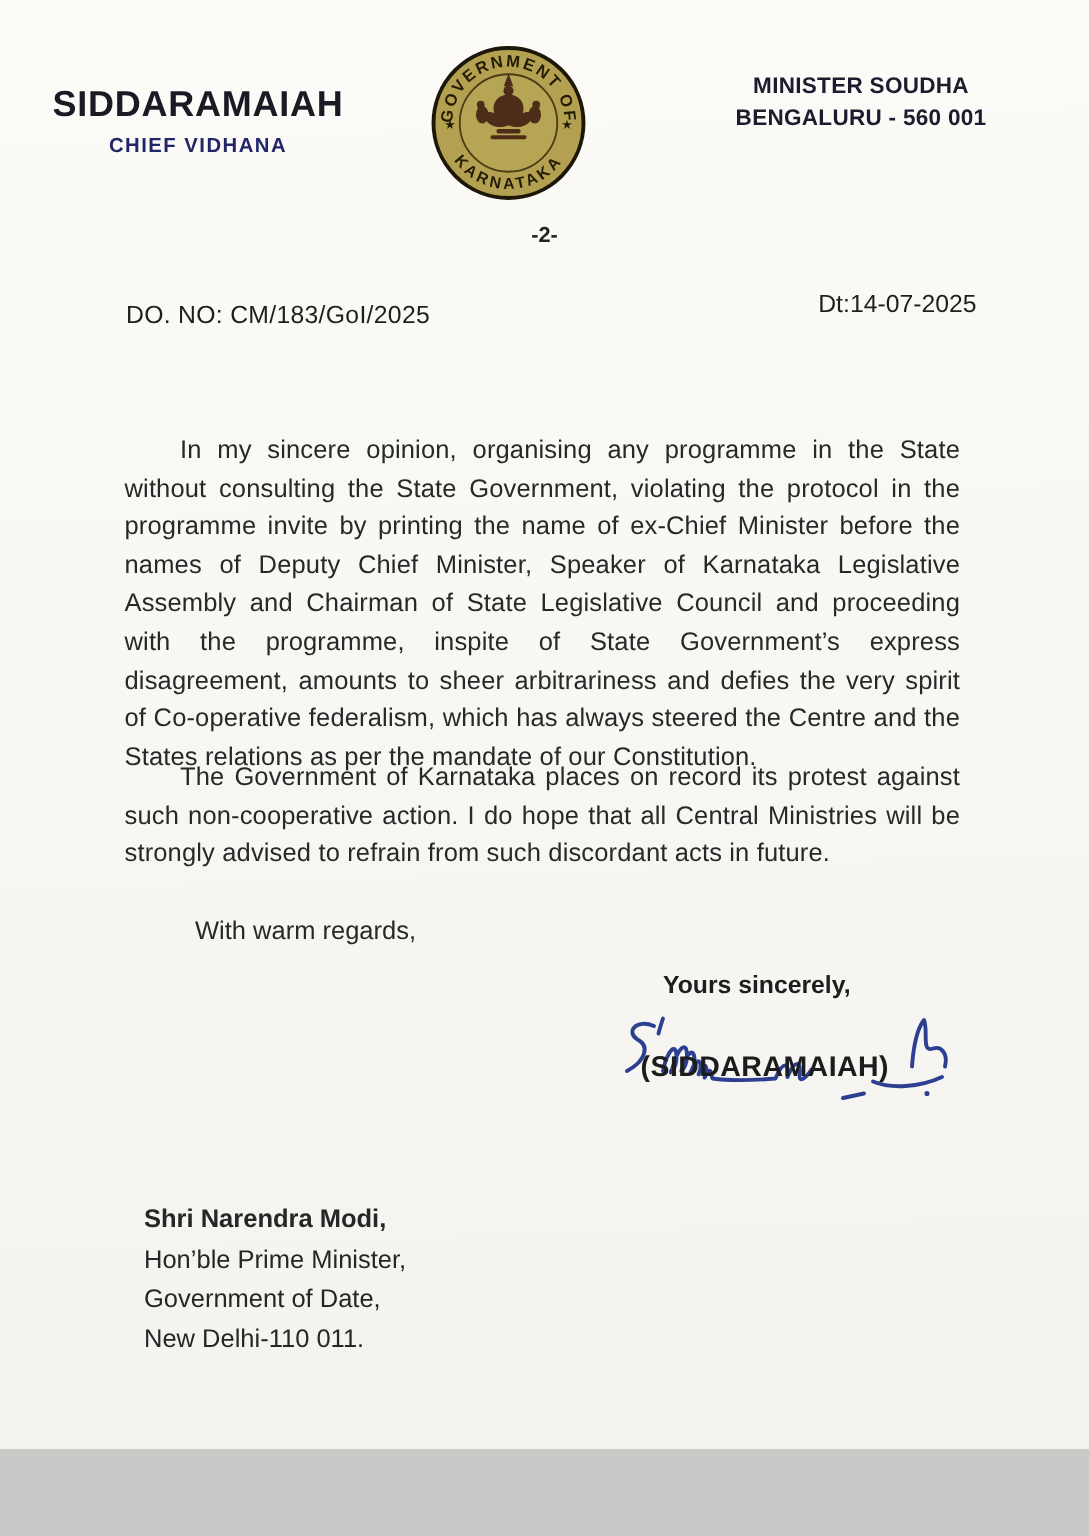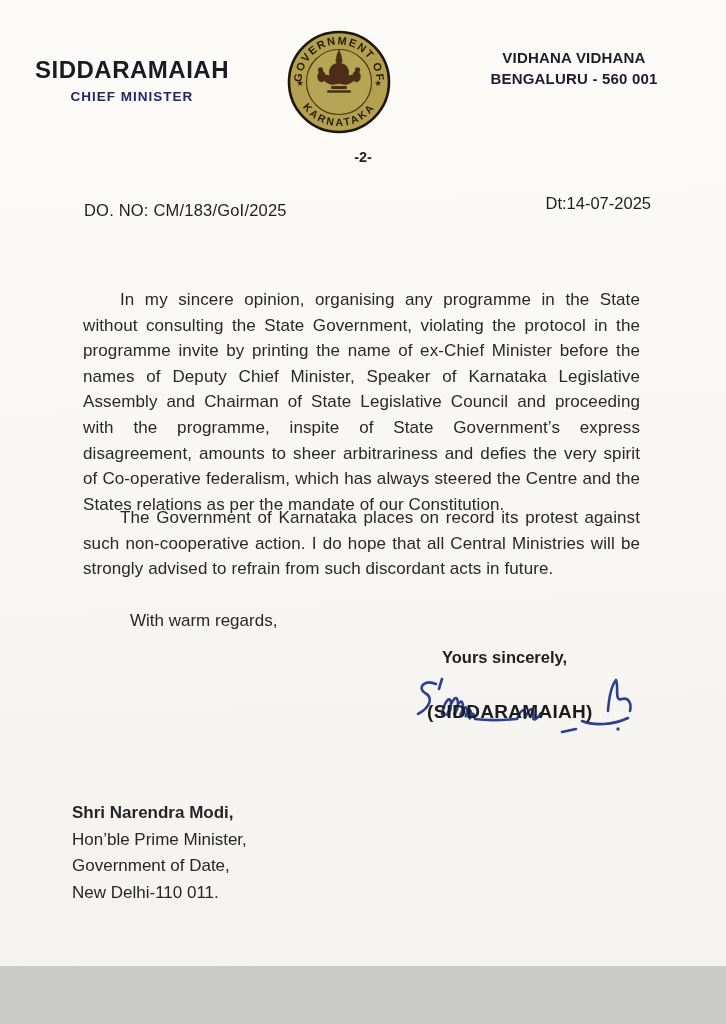--- a/index.html
+++ b/index.html
@@ -39,36 +39,36 @@
   .p1 { top:287px; }
   .p2 { top:505px; }
 
   .closing { left:130px; top:611px; font-size:17px; color:#282828; }
   .valediction { left:442px; top:648px; font-size:16.5px; font-weight:bold; color:#1e1e1e; }
 
   .signature { left:412px; top:671px; }
 
   .signed-name { left:427px; top:701px; font-size:19px; font-weight:bold; color:#1c1c1c; letter-spacing:.3px; }
 
-  .addressee { left:72px; top:800px; font-size:17px; line-height:26.5px; color:#262626; }
+  .addressee { left:96px; top:800px; font-size:17px; line-height:26.5px; color:#262626; }
   .addressee .bold { font-weight:bold; }
 
   .stamp-number { right:29px; top:962px; font-family:"Liberation Serif", serif;
     font-size:23px; font-weight:bold; color:#a4505b;
     transform:scaleX(.8); transform-origin:100% 50%; }
 </style>
 </head>
 <body>
 
 <div class="scan">
   <div class="page">
 
     <div class="abs sender-block">
       <div class="sender-name">SIDDARAMAIAH</div>
-      <div class="sender-title">CHIEF MINISTER</div>
+      <div class="sender-title">CHIEF VIDHANA</div>
     </div>
 
     <svg class="abs seal" width="104" height="104" viewBox="0 0 104 104">
       <circle cx="52" cy="52" r="50" fill="#b3a050" stroke="#1d1708" stroke-width="2.6"></circle>
       <circle cx="52" cy="52" r="32.5" fill="#b7a556" stroke="#4a3c14" stroke-width="1.2"></circle>
       <defs>
         <path id="arcTop" d="M 14.5 52 A 37.5 37.5 0 0 1 89.5 52"></path>
         <path id="arcBottom" d="M 8 52 A 44 44 0 0 0 96 52"></path>
       </defs>
       <text font-family="Liberation Sans, sans-serif" font-size="11" font-weight="bold" fill="#241d06" letter-spacing="1.6">
@@ -87,21 +87,21 @@
         <ellipse cx="34.5" cy="46.5" rx="4.2" ry="5.8"></ellipse>
         <circle cx="33.5" cy="39.8" r="2.6"></circle>
         <ellipse cx="69.5" cy="46.5" rx="4.2" ry="5.8"></ellipse>
         <circle cx="70.5" cy="39.8" r="2.6"></circle>
         <rect x="44" y="56" width="16" height="3" rx="1.2"></rect>
         <rect x="40" y="60.2" width="24" height="2.6" rx="1.2"></rect>
       </g>
     </svg>
 
     <div class="abs office-address">
-      <div>VIDHANA VIDHANA</div>
+      <div>MINISTER SOUDHA</div>
       <div>BENGALURU - 560 001</div>
     </div>
 
 
     <div class="abs page-num">-2-</div>
 
     <div class="abs ref-no">DO. NO: CM/183/GoI/2025</div>
     <div class="abs ref-date">Dt:14-07-2025</div>
 
     <p class="abs para p1">In my sincere opinion, organising any programme in the State without consulting the State Government, violating the protocol in the programme invite by printing the name of ex-Chief Minister before the names of Deputy Chief Minister, Speaker of Karnataka Legislative Assembly and Chairman of State Legislative Council and proceeding with the programme, inspite of State Government’s express disagreement, amounts to sheer arbitrariness and defies the very spirit of Co-operative federalism, which has always steered the Centre and the States relations as per the mandate of our Constitution.</p>

